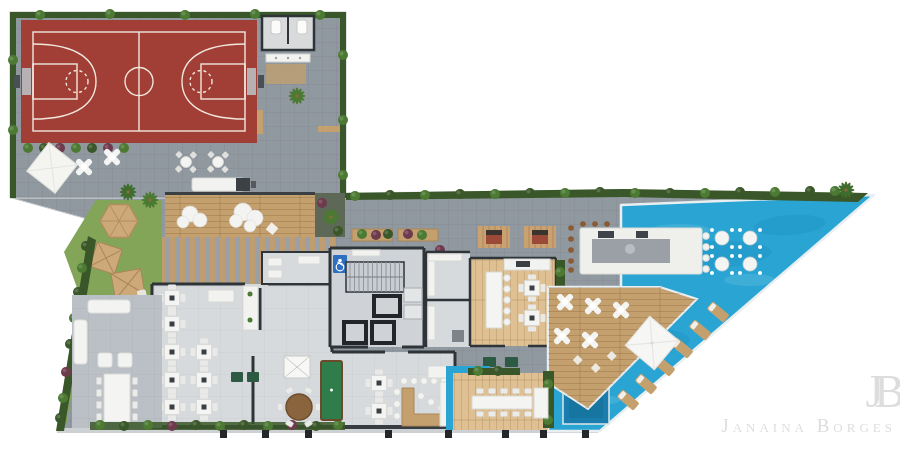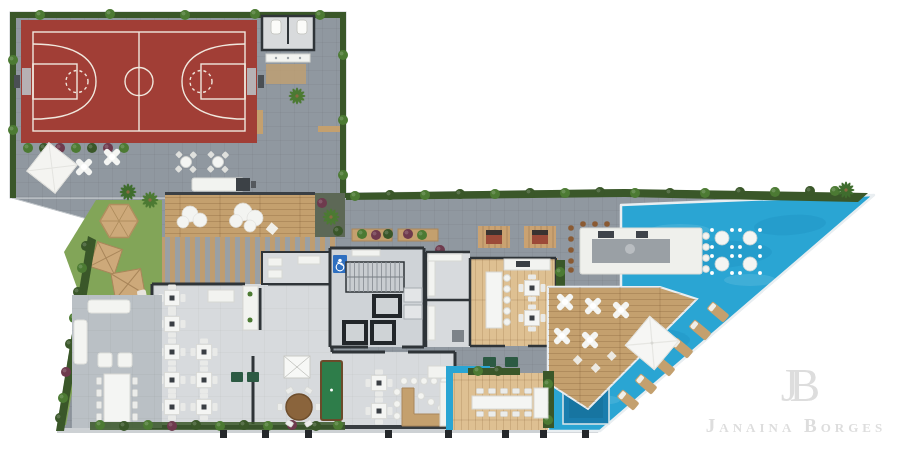--- a/index.html
+++ b/index.html
@@ -8,26 +8,26 @@
     --hedge:#3a5729; --foliage:#4c7a33; --wood:#c4a06e; --wood_floor:#dec092;
     --walk_stripe:#bf9d71; --pool:#2aa5d3; --pool_deep:#1f8fc0; --spa:#1a7dad;
     --white_furniture:#f2f3f0; --wall:#2f3438; --accent_green:#2c5a43;
     --billiard_green:#2e7d4a; --brick:#9c4a38; --accessible_blue:#2e6fc0;
     --watermark:#dcdcdc; --column:#25282b;
   }
   html,body{margin:0;padding:0;background:#fff;}
   .plan-wrap{position:relative;width:900px;height:450px;background:var(--canvas);
     overflow:hidden;font-family:"Liberation Sans",sans-serif;}
   svg{display:block;}
-  .watermark{position:absolute;right:4px;bottom:13px;width:200px;text-align:center;
+  .watermark{position:absolute;right:4px;bottom:13px;width:200px;text-align:right;
     color:var(--watermark);user-select:none;}
   .wm-logo{font-family:"Liberation Serif",serif;font-size:46px;line-height:0.85;
     letter-spacing:-9px;font-weight:400;opacity:.95;}
   .wm-name{font-family:"Liberation Serif",serif;font-size:19px;letter-spacing:4px;
-    font-variant:small-caps;white-space:nowrap;margin-top:10px;opacity:.95;font-weight:bold;}
+    font-variant:small-caps;white-space:nowrap;margin-top:4px;opacity:.95;}
 </style>
 </head>
 <body>
 
 <div class="plan-wrap">
 <svg width="900" height="450" viewBox="0 0 900 450">
   <defs>
     <pattern id="p-tile" width="14" height="14" patternUnits="userSpaceOnUse">
       <path d="M14 0H0V14" stroke="rgba(30,35,40,0.10)" fill="none" stroke-width="1"></path>
     </pattern>

